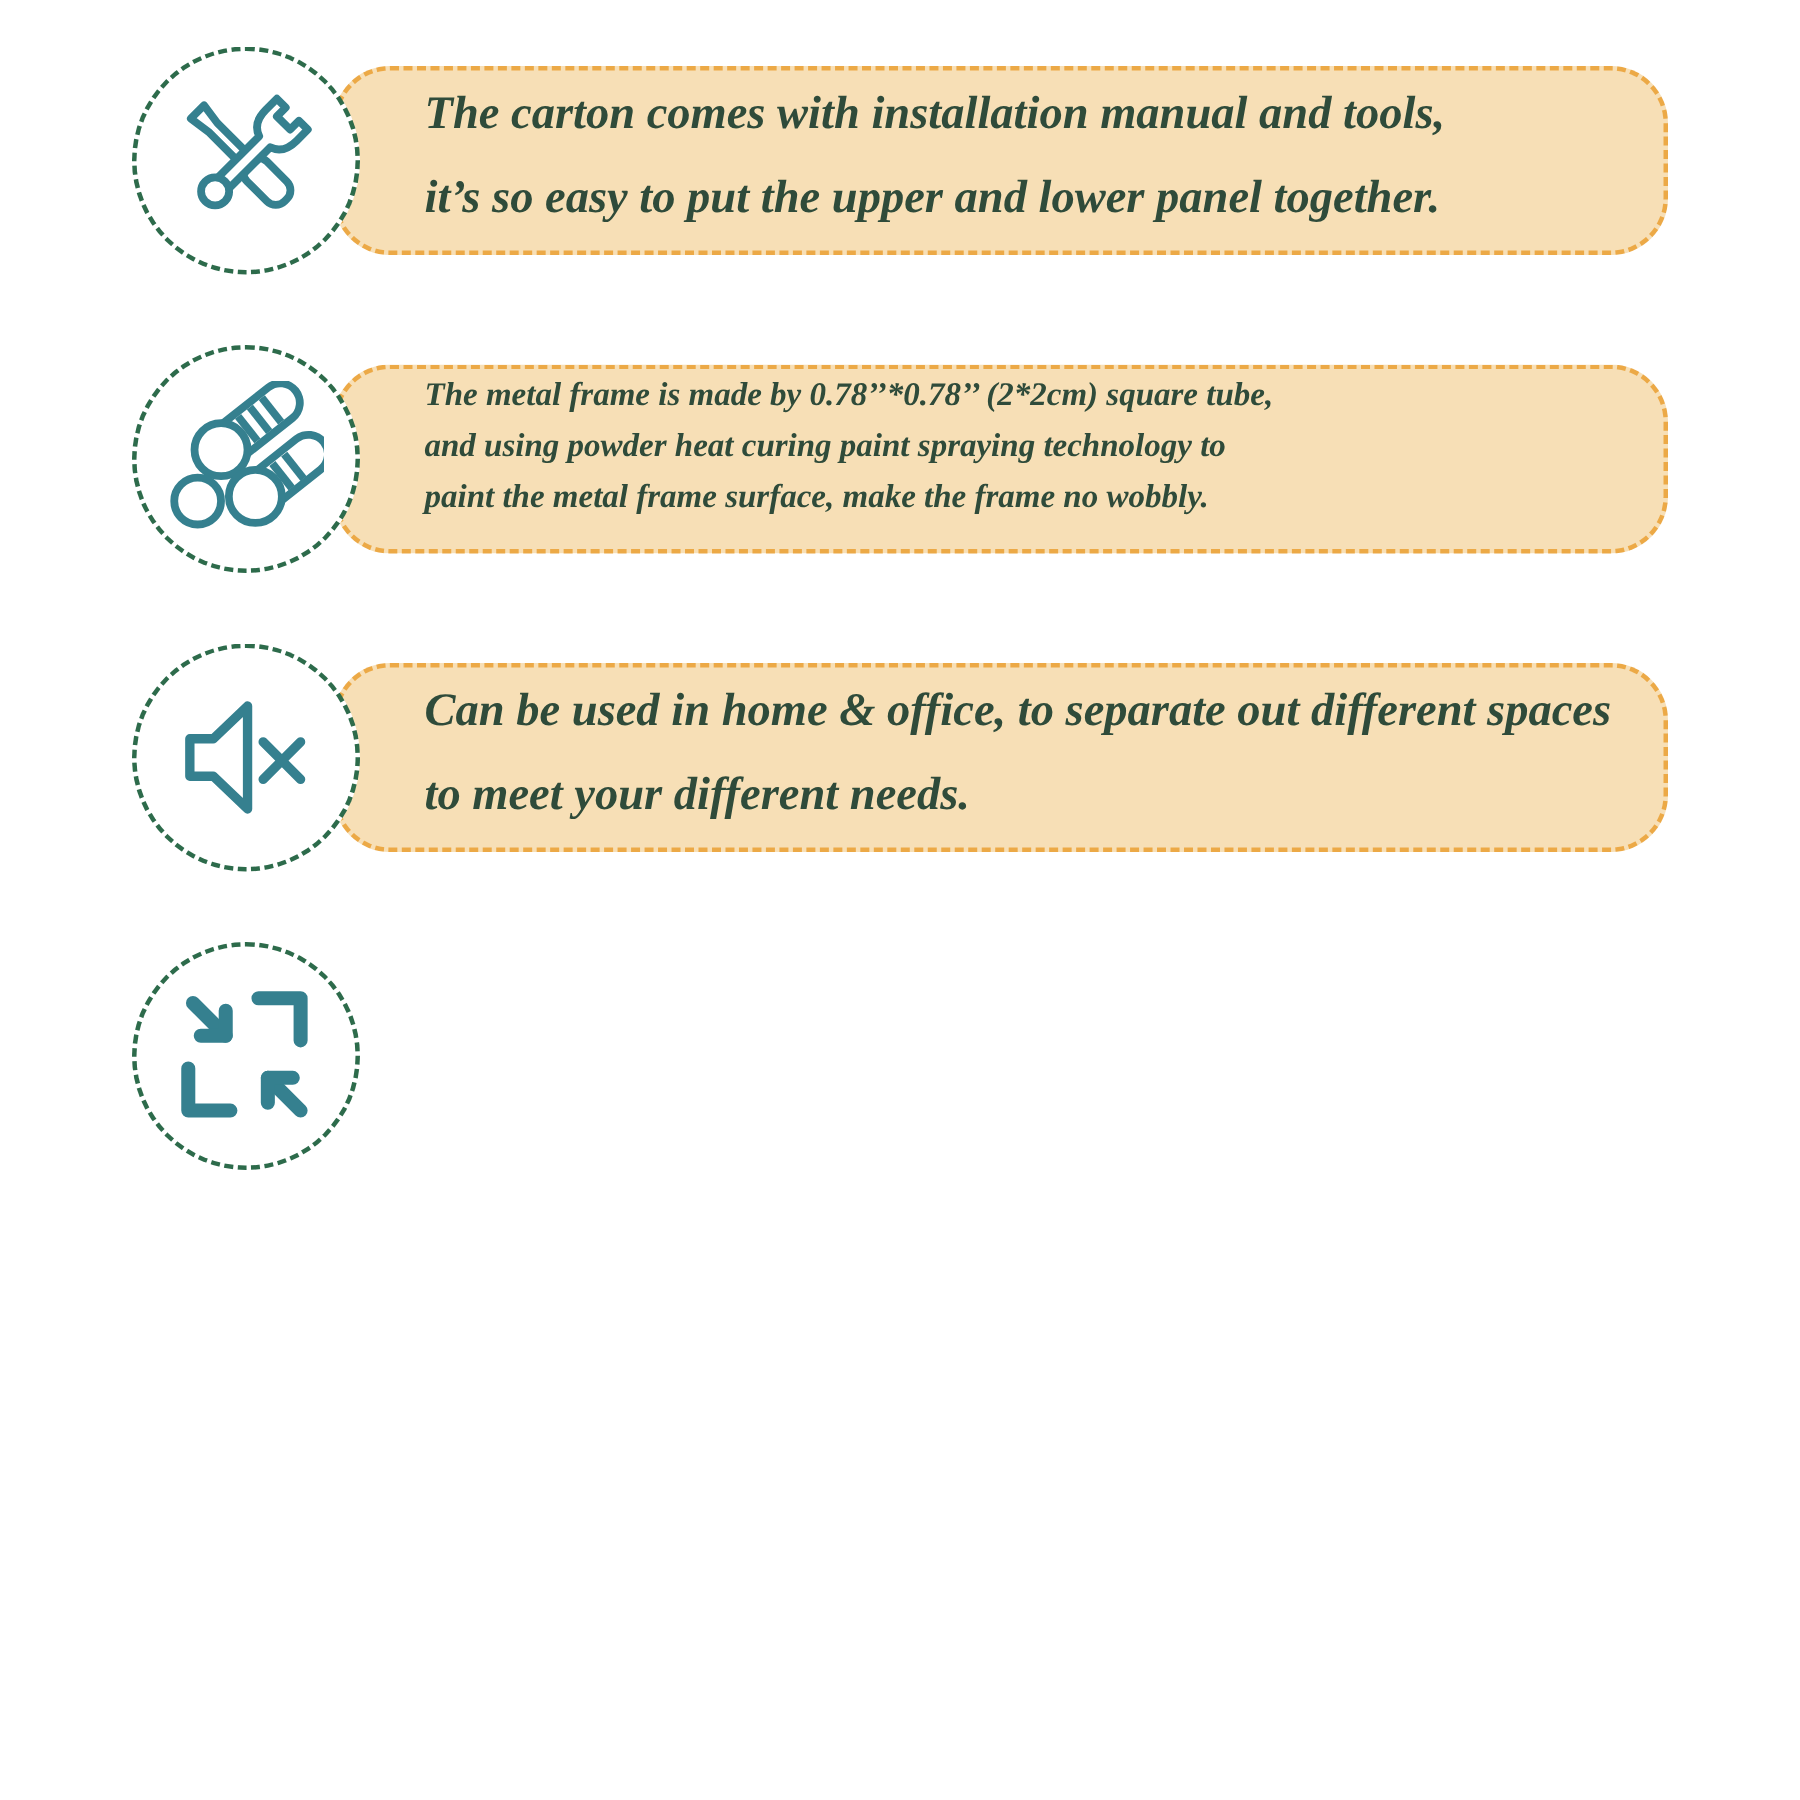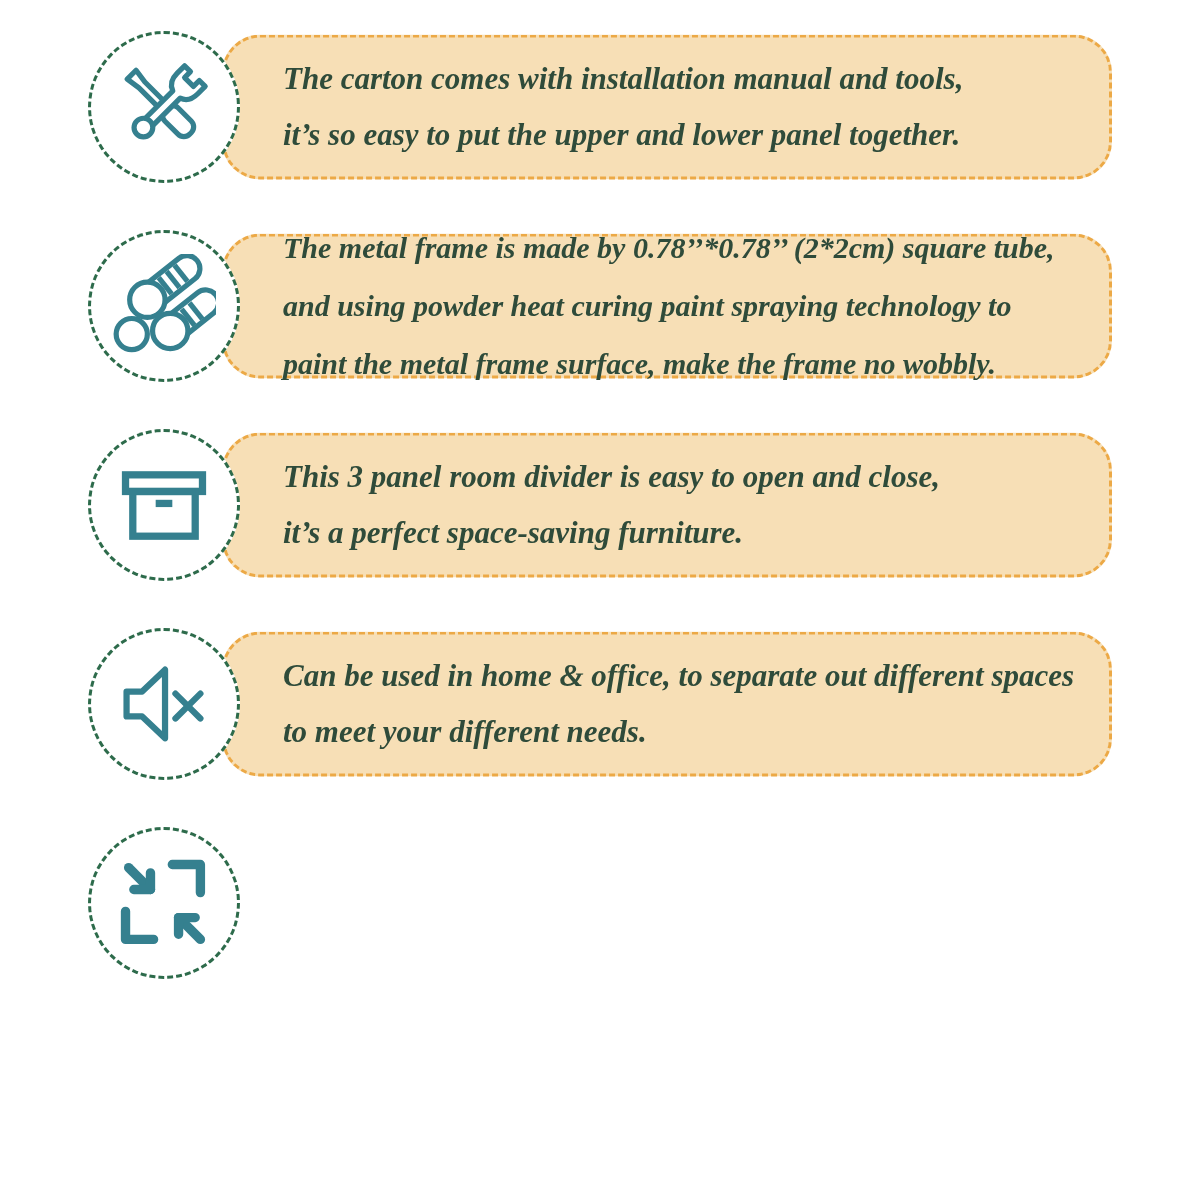--- a/index.html
+++ b/index.html
@@ -24,26 +24,26 @@
   .row {
     position: relative;
     height: 199px;
   }
   .bubble {
     position: absolute;
     left: 222px;
     right: 88px;
     top: 50%;
     transform: translateY(-50%);
-    height: 145px;
+    height: 126px;
     background: var(--box-fill);
     border: 3px dashed var(--box-border);
     border-radius: 38px;
     display: flex;
-    align-items: center;
+    align-items: flex-start;
     z-index: 1;
   }
   .badge {
     position: absolute;
     left: 88px;
     top: 50%;
     transform: translateY(-50%);
     width: 152px;
     height: 152px;
     background: #fff;
@@ -64,22 +64,22 @@
     margin-left: 58px;
     margin-right: 8px;
     font-style: italic;
     font-weight: 700;
     font-size: 31px;
     line-height: 56px;
     color: var(--text-color);
     white-space: pre-line;
   }
   .row.lines-3 .feature-text {
-    font-size: 30px;
-    line-height: 58px;
+    font-size: 22px;
+    line-height: 34px;
   }
 </style>
 </head>
 <body>
 
 <div class="canvas">
 
   <div class="row">
     <div class="bubble">
       <div class="feature-text">The carton comes with installation manual and tools,
@@ -116,33 +116,20 @@
         <line x1="56" y1="74" x2="90" y2="47" stroke="#fff" stroke-width="20" stroke-linecap="round"></line>
         <line x1="66.9" y1="52.9" x2="79.3" y2="68.6" stroke="currentColor" stroke-width="5"></line>
         <line x1="74.5" y1="46.9" x2="86.9" y2="62.6" stroke="currentColor" stroke-width="5"></line>
         <circle cx="34" cy="44" r="17" fill="#fff" stroke="currentColor" stroke-width="5"></circle>
         <circle cx="56" cy="74" r="17" fill="#fff" stroke="currentColor" stroke-width="5"></circle>
         <circle cx="19" cy="77" r="15" fill="#fff" stroke="currentColor" stroke-width="5"></circle>
       </svg>
     </div>
   </div>
 
-  <div class="row">
-    <div class="bubble">
-      <div class="feature-text">This 3 panel room divider is easy to open and close,
-it’s a perfect space-saving furniture.</div>
-    </div>
-    <div class="badge">
-      <svg viewBox="0 0 100 100" xmlns="http://www.w3.org/2000/svg">
-        <rect x="13" y="21" width="74" height="16" fill="none" stroke="currentColor" stroke-width="7"></rect>
-        <rect x="20" y="37" width="60" height="43" fill="none" stroke="currentColor" stroke-width="7"></rect>
-        <rect x="42" y="45" width="16" height="7" fill="currentColor" stroke="none"></rect>
-      </svg>
-    </div>
-  </div>
 
   <div class="row">
     <div class="bubble">
       <div class="feature-text">Can be used in home &amp; office, to separate out different spaces
 to meet your different needs.</div>
     </div>
     <div class="badge">
       <svg viewBox="0 0 100 100" xmlns="http://www.w3.org/2000/svg">
         <path d="M14,38 L29,38 L51,17 L51,83 L29,62 L14,62 Z" fill="none" stroke="currentColor" stroke-width="6" stroke-linejoin="round"></path>
         <line x1="61" y1="40" x2="85" y2="64" stroke="currentColor" stroke-width="6" stroke-linecap="round"></line>

